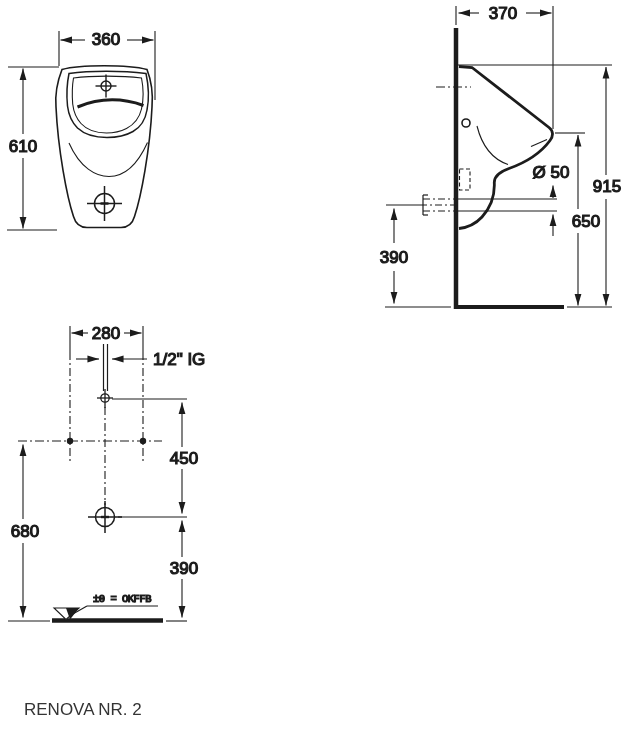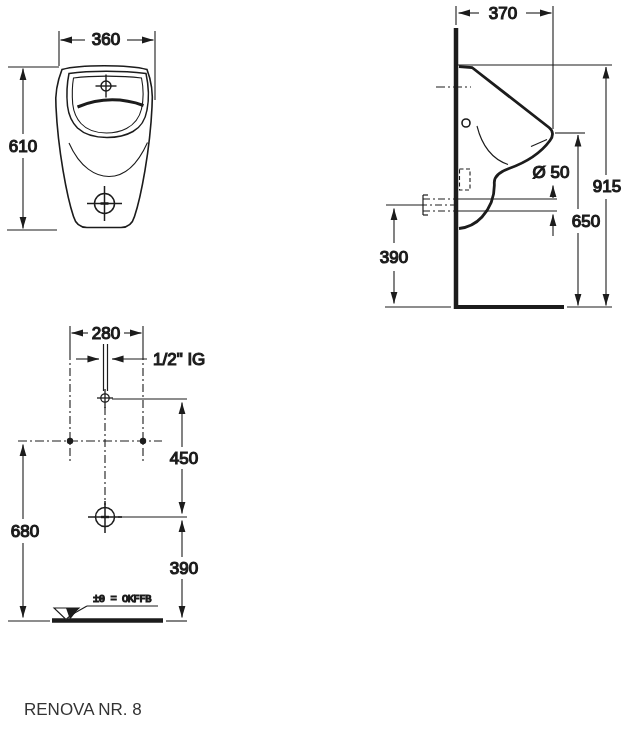--- a/index.html
+++ b/index.html
@@ -242,19 +242,19 @@
       <line x1="87" y1="606" x2="158" y2="606"></line>
       <line x1="87" y1="606" x2="64" y2="619"></line>
       <polygon points="54,608 79,608 66,619.5" fill="#ffffff" stroke="#1c1c1c"></polygon>
       <polygon points="66,608 79,608 70,619.5" fill="#1c1c1c" stroke="none"></polygon>
     </g>
     <text class="small-condensed" x="122" y="602" text-anchor="middle">±0 = OKFFB</text>
   </g>
 </svg>
 
 <div id="title-block">
-  <div>RENOVA NR. 8</div>
+  <div>RENOVA NR. 2</div>
   
   
   
 </div>
 
 </div>
 
 </body></html>

